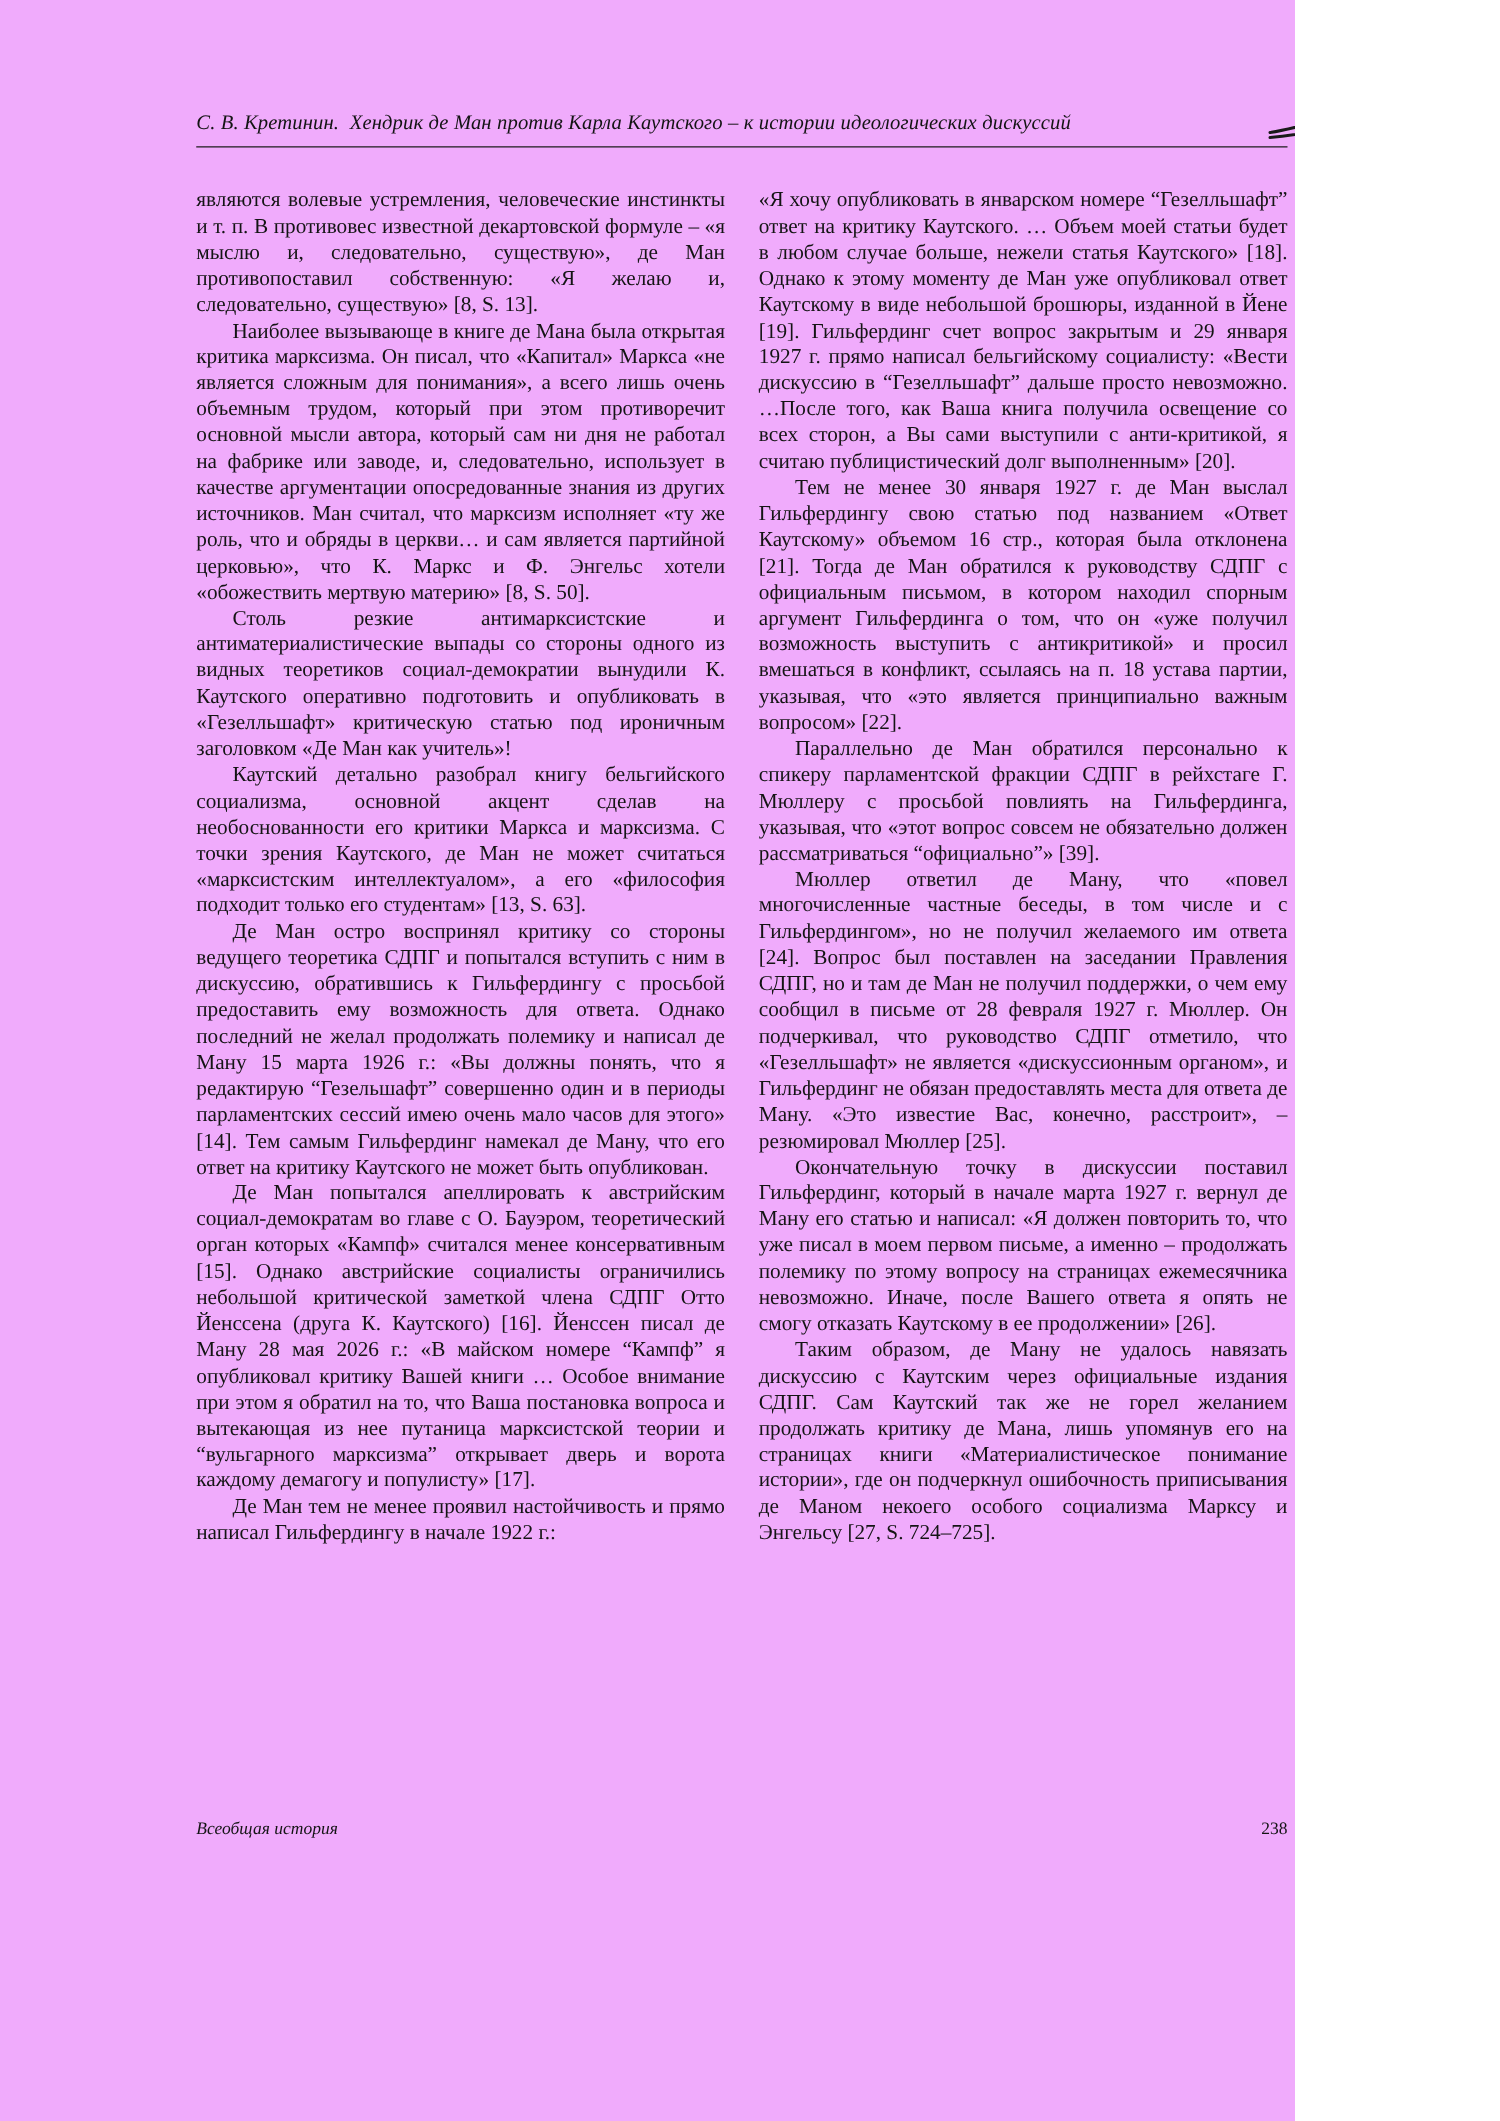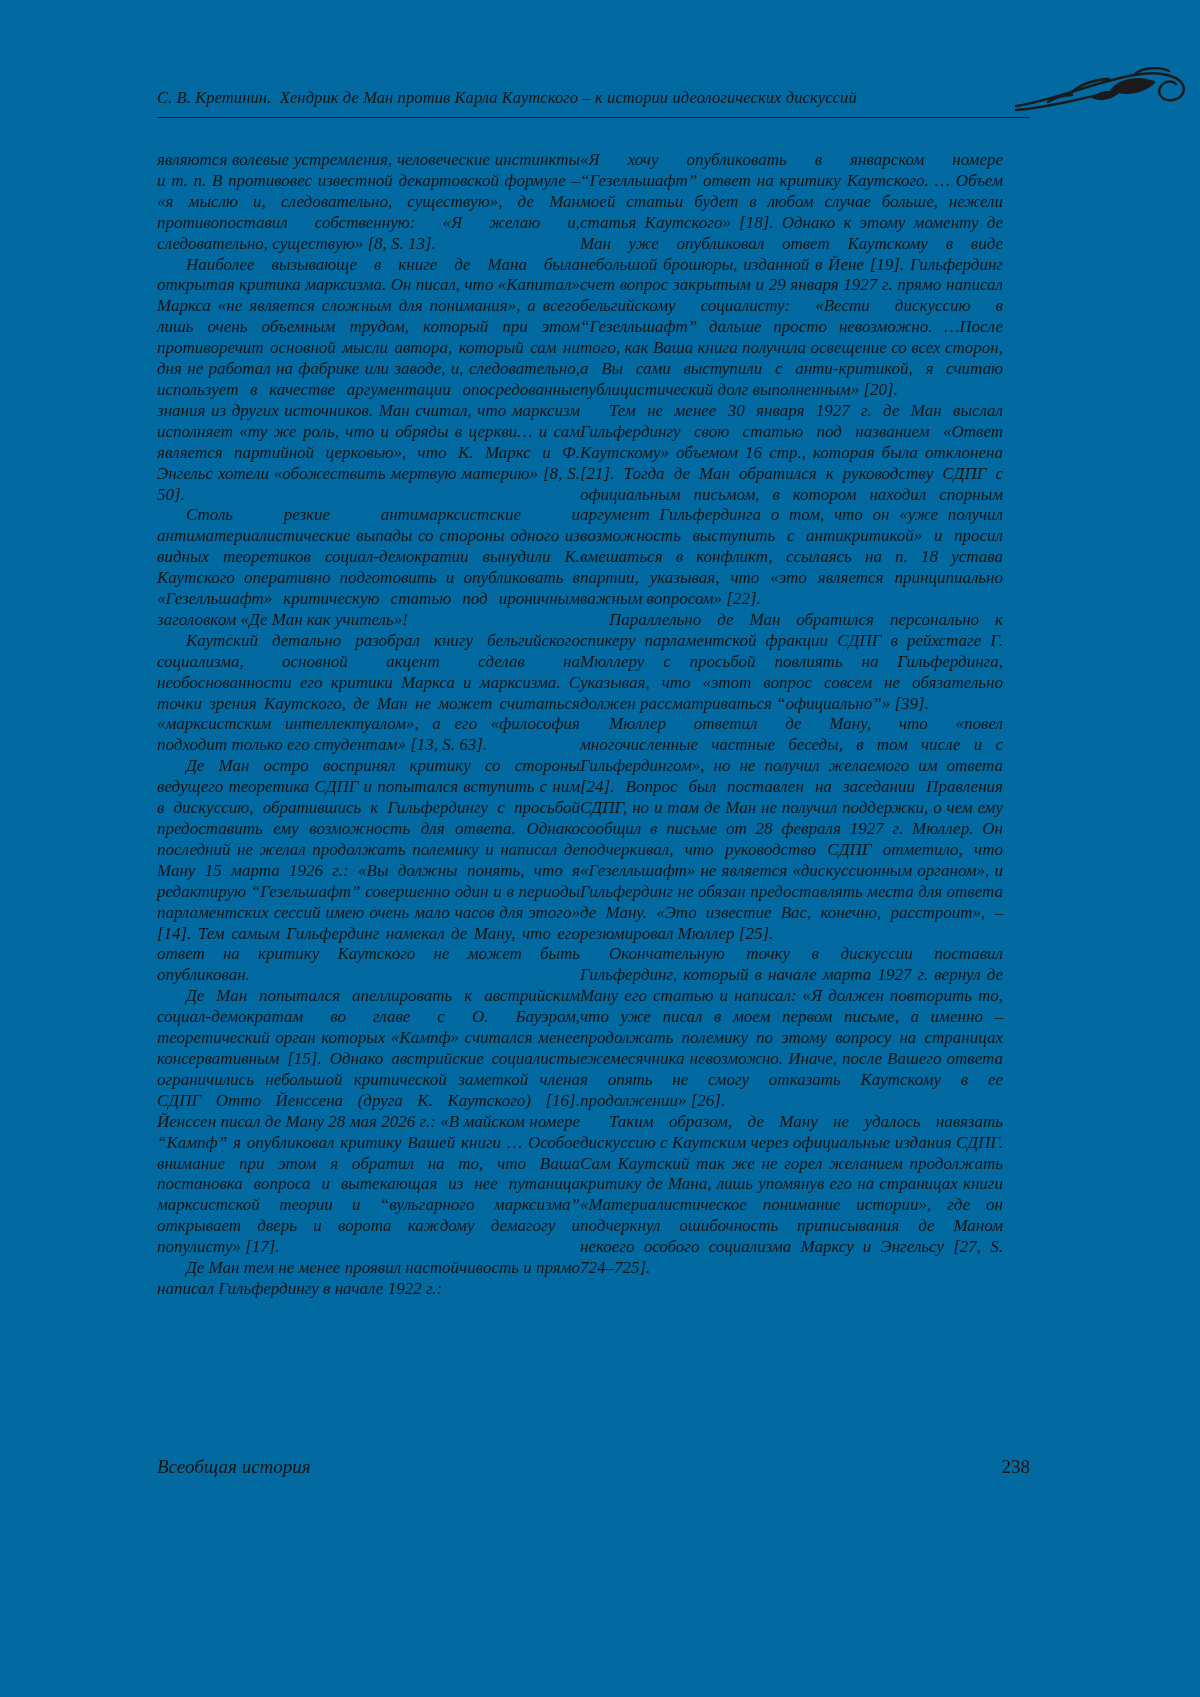--- a/index.html
+++ b/index.html
@@ -1,20 +1,20 @@
 <!DOCTYPE html>
 <html lang="ru"><head>
 <meta charset="utf-8">
 <style>
   html, body { margin: 0; padding: 0; background: #ffffff; }
   .page {
     position: relative;
-    width: 1200px;
+    width: 1036px;
     height: 1697px;
-    background: #0369a1;
+    background: #f0abfc;
     font-family: "Liberation Serif", "DejaVu Serif", serif;
     color: #141414;
     overflow: hidden;
   }
   .header {
     position: absolute;
     left: 157px;
     top: 88px;
     width: 873px;
     border-bottom: 1.5px solid #1c1c1c;
@@ -32,42 +32,42 @@
     top: 64px;
     width: 182px;
     height: 54px;
   }
   .columns {
     position: absolute;
     left: 157px;
     top: 150px;
     width: 873px;
     display: flex;
-    font-style: italic;
+    gap: 27px;
   }
   .col { width: 423px; }
   .col p {
     margin: 0;
     font-size: 17px;
     line-height: 20.9px;
     text-align: justify;
     text-indent: 29px;
     hyphens: auto;
     -webkit-hyphens: auto;
   }
   .col p.continued { text-indent: 0; }
   .footer {
     position: absolute;
     left: 157px;
     top: 1456px;
     width: 873px;
     display: flex;
     justify-content: space-between;
     align-items: baseline;
-    font-size: 19px;
+    font-size: 14px;
   }
   .footer-section { font-style: italic; }
   .footer-page { font-style: normal; }
 </style>
 </head>
 <body>
 
 <div class="page">
 
   <div class="header">

